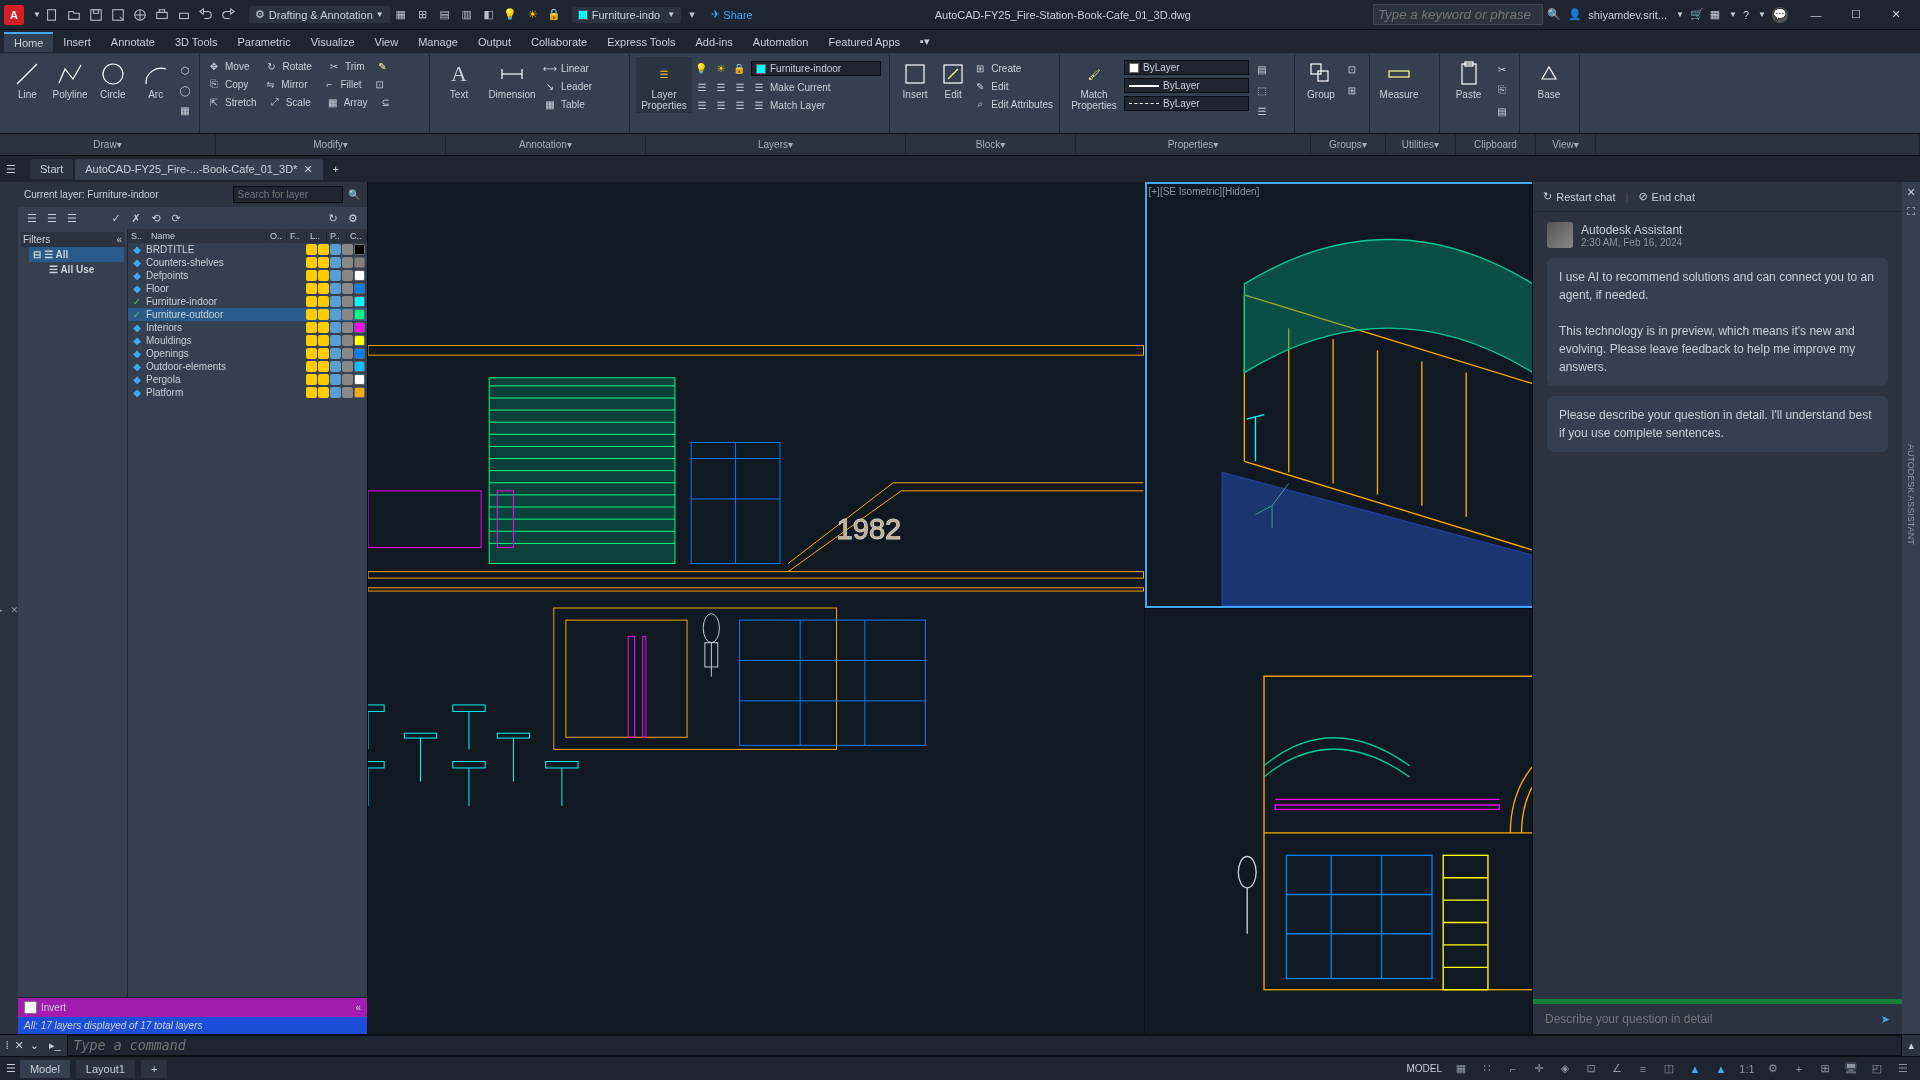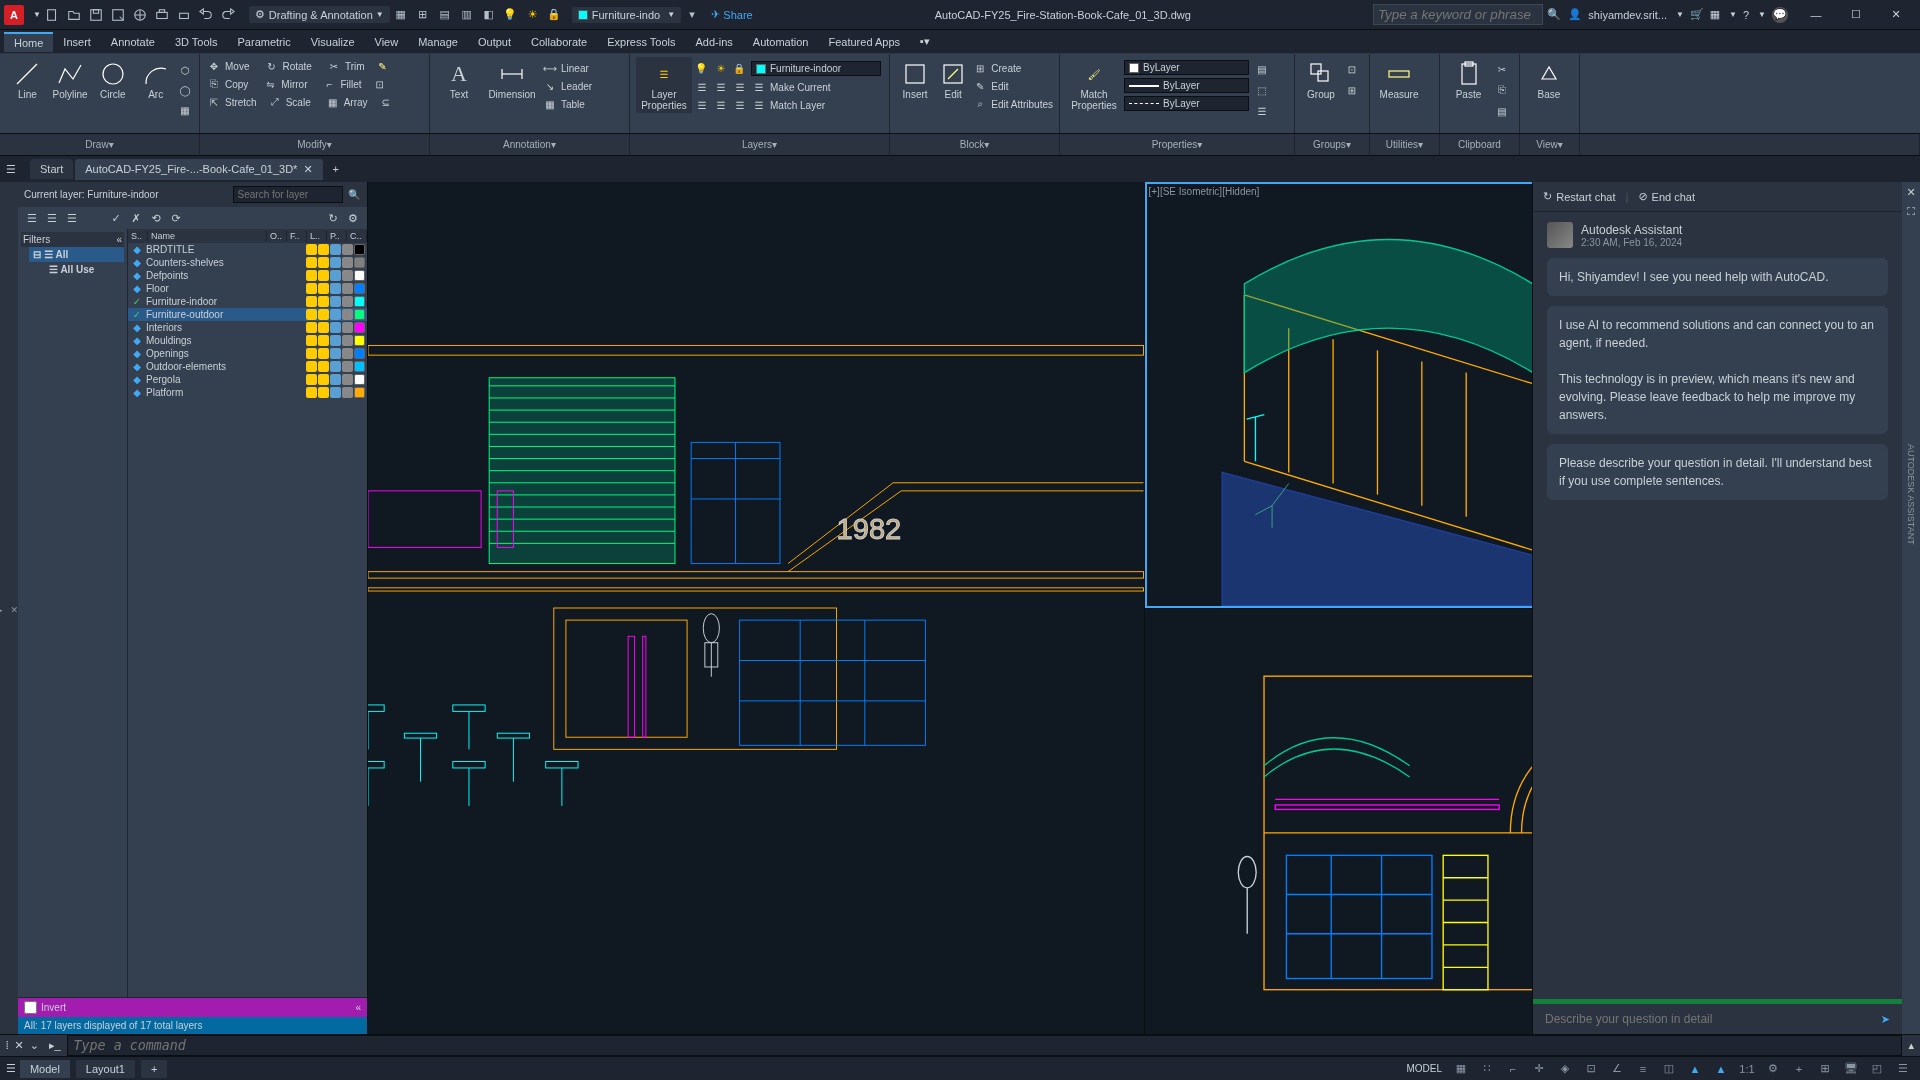--- a/index.html
+++ b/index.html
@@ -55,21 +55,21 @@
 .lp-filters .tree-item.sel{background:#2a5a8a;}
 .lp-list{flex:1;overflow:auto;}
 .lp-cols{display:flex;background:#2a333f;font-size:9px;padding:2px 0;}
 .lp-cols > div{padding:0 3px;border-right:1px solid #1e2530;}
 .lp-row{display:flex;align-items:center;padding:1px 2px;font-size:10px;cursor:pointer;}
 .lp-row.sel{background:#2a5a8a;}
 .lp-row .st{width:14px;text-align:center;}
 .lp-row .nm{flex:1;padding-left:2px;}
 .lp-row .dots{display:flex;gap:1px;}
 .lp-row .dot{width:11px;height:11px;border-radius:2px;}
-.lp-footer{padding:3px 6px;background:#0369a1;font-size:10px;}
+.lp-footer{padding:3px 6px;background:#1d4ed8;font-size:10px;font-style:italic;}
 .lp-invert{padding:3px 6px;display:flex;align-items:center;gap:4px;font-size:10px;background:#a21caf;border-top:1px solid #1e2530;}
 
 .viewports{flex:1;display:grid;grid-template-columns:1fr 1fr;grid-template-rows:1fr 1fr;gap:1px;background:#0a0f14;position:relative;}
 .vp{background:#101822;position:relative;overflow:hidden;}
 .vp .vp-label{position:absolute;top:2px;left:2px;font-size:10px;color:#8a95a2;z-index:5;}
 .vp-left{grid-row:1/3;}
 .vp svg{position:absolute;top:0;left:0;width:100%;height:100%;}
 
 .assistant-panel{position:absolute;right:0;top:0;bottom:0;width:370px;background:#2a333f;border-left:1px solid #0a0f14;display:flex;flex-direction:column;z-index:20;}
 .assistant-side-strip{position:absolute;right:0;width:18px;background:#34404f;display:flex;flex-direction:column;align-items:center;gap:6px;padding-top:4px;z-index:21;}
@@ -491,21 +491,21 @@
           <svg viewBox="0 0 30 30">
             <path d="M8 20 L15 8 L22 20 Z" stroke="#fff"></path>
           </svg>
         </div>
         <span>Base</span>
       </div>
   </div>
 </div>
 
 <div class="panel-titles">
-  <div style="width:200px"><span>Draw</span> ▾</div>
+  <div style="width:216px"><span>Draw</span> ▾</div>
   <div style="width:230px"><span>Modify</span> ▾</div>
   <div style="width:200px"><span>Annotation</span> ▾</div>
   <div style="width:260px"><span>Layers</span> ▾</div>
   <div style="width:170px"><span>Block</span> ▾</div>
   <div style="width:235px"><span>Properties</span> ▾</div>
   <div style="width:75px"><span>Groups</span> ▾</div>
   <div style="width:70px"><span>Utilities</span> ▾</div>
   <div style="width:80px">
       <span>Clipboard</span>
     </div>
@@ -916,21 +916,20 @@
           </span>
       </div>
       <div class="ap-body">
         <div class="ap-sender">
           <div class="av"></div>
           <div>
             <div style="font-size:12px">Autodesk Assistant</div>
             <div class="meta">2:30 AM, Feb 16, 2024</div>
           </div>
         </div>
-        <div class="ap-msg">Hi, Shiyamdev! I see you need help with AutoCAD.</div>
         <div class="ap-msg">
           <div>I use AI to recommend solutions and can connect you to an agent, if needed.</div><br>
           <div>This technology is in preview, which means it's new and evolving. Please leave feedback to help me improve my answers.</div>
         </div>
         <div class="ap-msg">Please describe your question in detail. I'll understand best if you use complete sentences.</div>
       </div>
       <div class="ap-input">
         <input placeholder="Describe your question in detail" style="">
         <span class="send">➤</span>
       </div>

